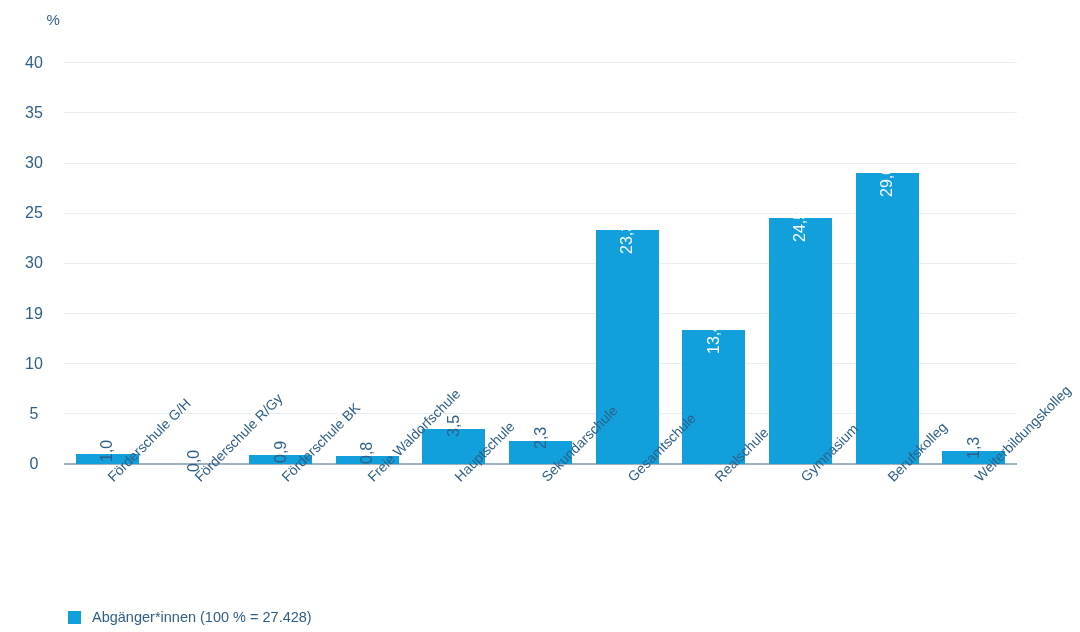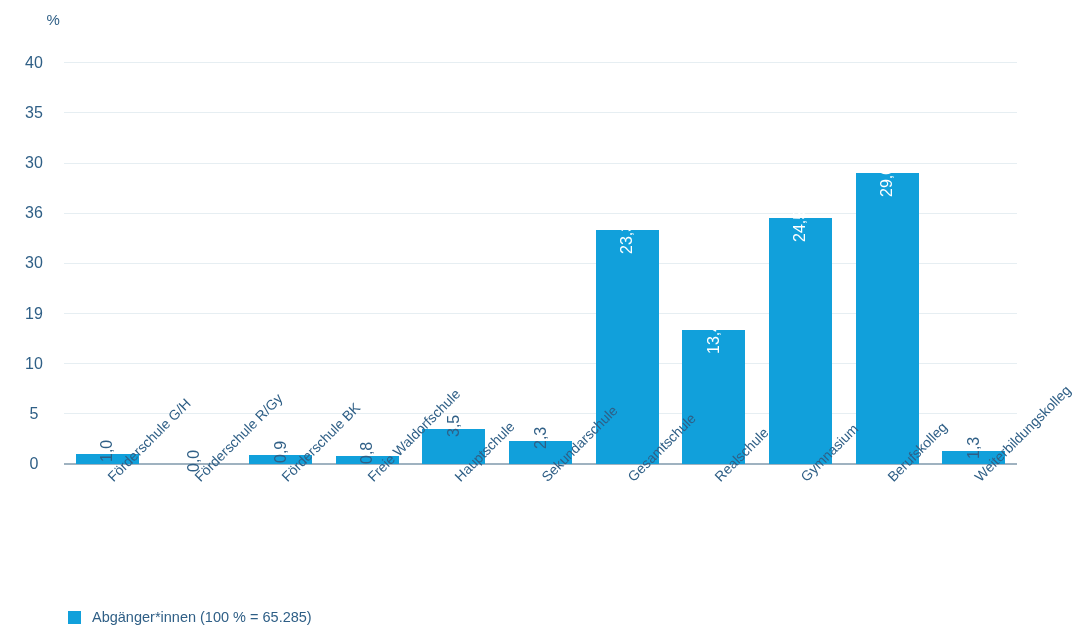--- a/index.html
+++ b/index.html
@@ -133,21 +133,21 @@
       <div class="gridline" style="top: 162.6px;"></div>
       <div class="gridline" style="top: 112.45px;"></div>
       <div class="gridline" style="top: 62.3px;"></div>
     </div>
   <div id="ytick-layer">
       <div class="y-tick-label" style="top: 456px; left: 12px;">0</div>
       <div class="y-tick-label" style="top: 405.85px; left: 12px;">5</div>
       <div class="y-tick-label" style="top: 355.7px; left: 12px;">10</div>
       <div class="y-tick-label" style="top: 305.55px; left: 12px;">19</div>
       <div class="y-tick-label" style="top: 255.4px; left: 12px;">30</div>
-      <div class="y-tick-label" style="top: 205.25px; left: 12px;">36</div>
+      <div class="y-tick-label" style="top: 205.25px; left: 12px;">25</div>
       <div class="y-tick-label" style="top: 155.1px; left: 12px;">30</div>
       <div class="y-tick-label" style="top: 104.95px; left: 12px;">35</div>
       <div class="y-tick-label" style="top: 54.8px; left: 12px;">40</div>
     </div>
 
   <div class="axis-baseline" style="top:463px;"></div>
 
   <div class="plot" id="plot-layer">
       <div class="bar" title="Förderschule G/H: 1,0" style="left: 11.8182px; width: 63px; height: 10.03px; background: rgb(17, 160, 219);"></div>
       <div class="bar-value outside" style="left: 51.3182px; top: 409.97px;">1,0</div>
@@ -181,16 +181,16 @@
       <div class="x-label" style="left: 538.5px; top: 474px; transform: rotate(-45deg); transform-origin: left top;">Sekundarschule</div>
       <div class="x-label" style="left: 625.136px; top: 474px; transform: rotate(-45deg); transform-origin: left top;">Gesamtschule</div>
       <div class="x-label" style="left: 711.773px; top: 474px; transform: rotate(-45deg); transform-origin: left top;">Realschule</div>
       <div class="x-label" style="left: 798.409px; top: 474px; transform: rotate(-45deg); transform-origin: left top;">Gymnasium</div>
       <div class="x-label" style="left: 885.045px; top: 474px; transform: rotate(-45deg); transform-origin: left top;">Berufskolleg</div>
       <div class="x-label" style="left: 971.682px; top: 474px; transform: rotate(-45deg); transform-origin: left top;">Weiterbildungskolleg</div>
     </div>
 
   <div class="legend" id="legend-layer">
       <span class="legend-swatch" style="background: rgb(17, 160, 219);"></span>
-      <span class="legend-label">Abgänger*innen (100 % = 65.285)</span>
+      <span class="legend-label">Abgänger*innen (100 % = 27.428)</span>
     </div>
 
 </div>
 
 </body></html>

